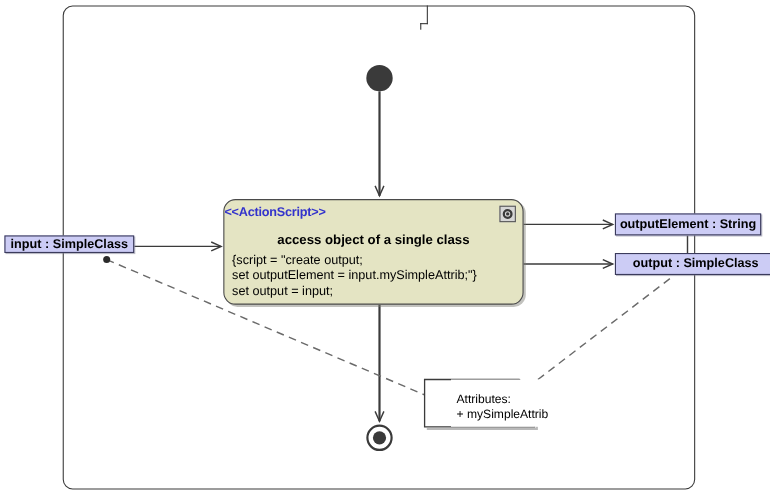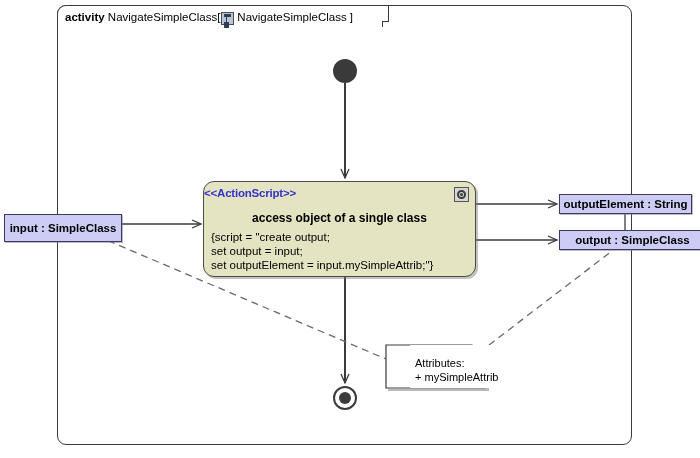--- a/index.html
+++ b/index.html
@@ -182,21 +182,21 @@
     box-sizing: border-box;
     font-size: 11.5px;
     font-weight: bold;
     color: #000000;
     display: flex;
     align-items: center;
     justify-content: center;
     white-space: nowrap;
     box-shadow: 1px 1px 0 rgba(120,120,140,0.5);
   }
-  #pin-input     { left: 4px;   top: 214px; width: 118px; height: 28px; }
+  #pin-input     { left: 4px;   top: 214px; width: 118px; height: 16px; }
   #pin-outputel  { left: 559px; top: 194px; width: 133px; height: 20px; }
   #pin-output    { left: 559px; top: 230px; width: 147px; height: 20px; }
 
   
   .initial-node {
     position: absolute;
     left: 333px;
     top: 59px;
     width: 24px;
     height: 24px;
@@ -246,27 +246,20 @@
 
   svg { position: absolute; left: 0; top: 0; overflow: visible; }
 </style>
 </head>
 <body>
 
 <div id="canvas">
 
   <div class="frame"></div>
 
-  <div class="frame-header">
-    <span class="kw">activity</span>
-    <span>&nbsp;</span>
-    <span class="frame-title-rest">NavigateSimpleClass[</span>
-    <span class="hdr-icon"></span>
-    <span class="frame-title-rest">NavigateSimpleClass ]</span>
-  </div>
   <div class="frame-header-edge"></div>
   <div class="frame-header-edge2"></div>
   <div class="frame-header-edge3"></div>
 
   <svg width="700" height="458">
     <defs>
       <marker id="openArrow" markerWidth="12" markerHeight="12" refX="10" refY="5" orient="auto" markerUnits="userSpaceOnUse">
         <path d="M1,1 L10,5 L1,9" fill="none" stroke="#3b3b3b" stroke-width="1.3"></path>
       </marker>
     </defs>
@@ -293,22 +286,22 @@
     <path d="M488,361 L488,390 L388,390" fill="none" stroke="#b9b9b9" stroke-width="2"></path>
   </svg>
 
   <div class="initial-node"></div>
 
   <div class="action">
     <div class="stereotype">&lt;&lt;ActionScript&gt;&gt;</div>
     <div class="action-name">access object of a single class</div>
     <div class="action-body">
       <div>{script = "create output;</div>
+      <div>set outputElement = input.mySimpleAttrib;"}</div>
       <div>set output = input;</div>
-      <div>set outputElement = input.mySimpleAttrib;"}</div>
     </div>
     <div class="action-badge"></div>
   </div>
 
   <div class="pin" id="pin-input">
     <span>input : SimpleClass</span>
   </div>
   <div class="pin" id="pin-outputel">
     <span>outputElement : String</span>
   </div>

